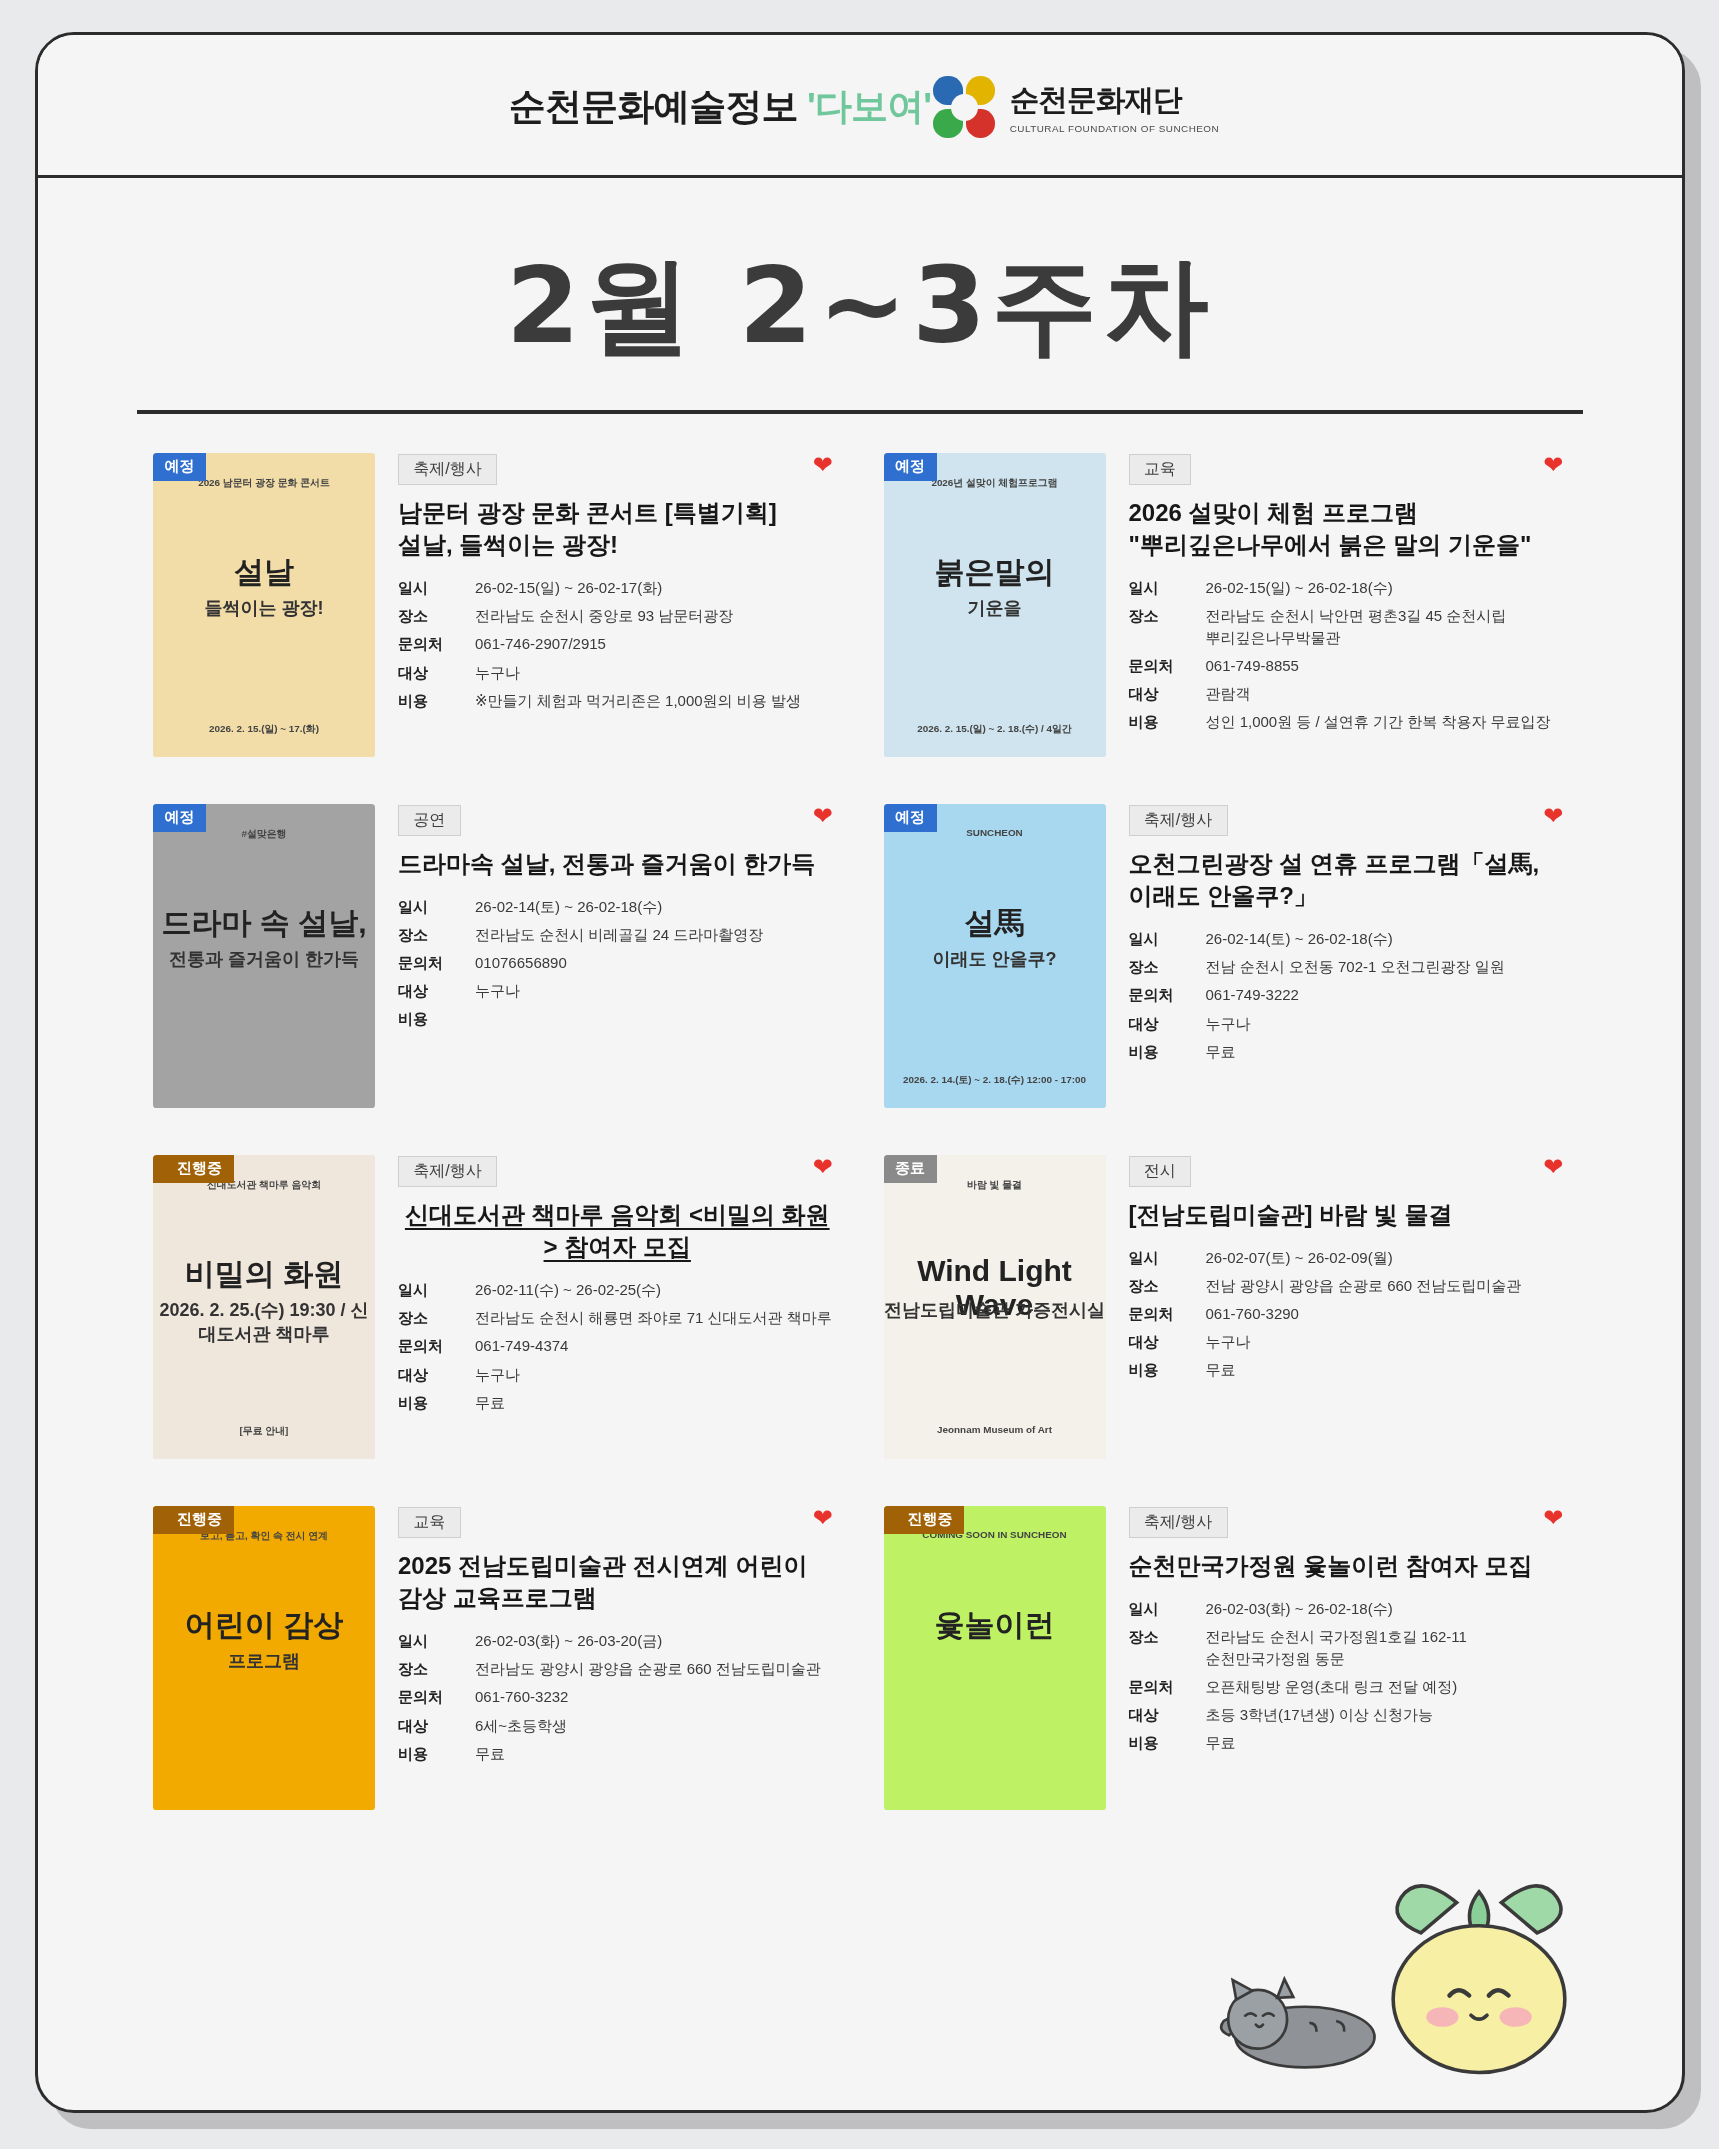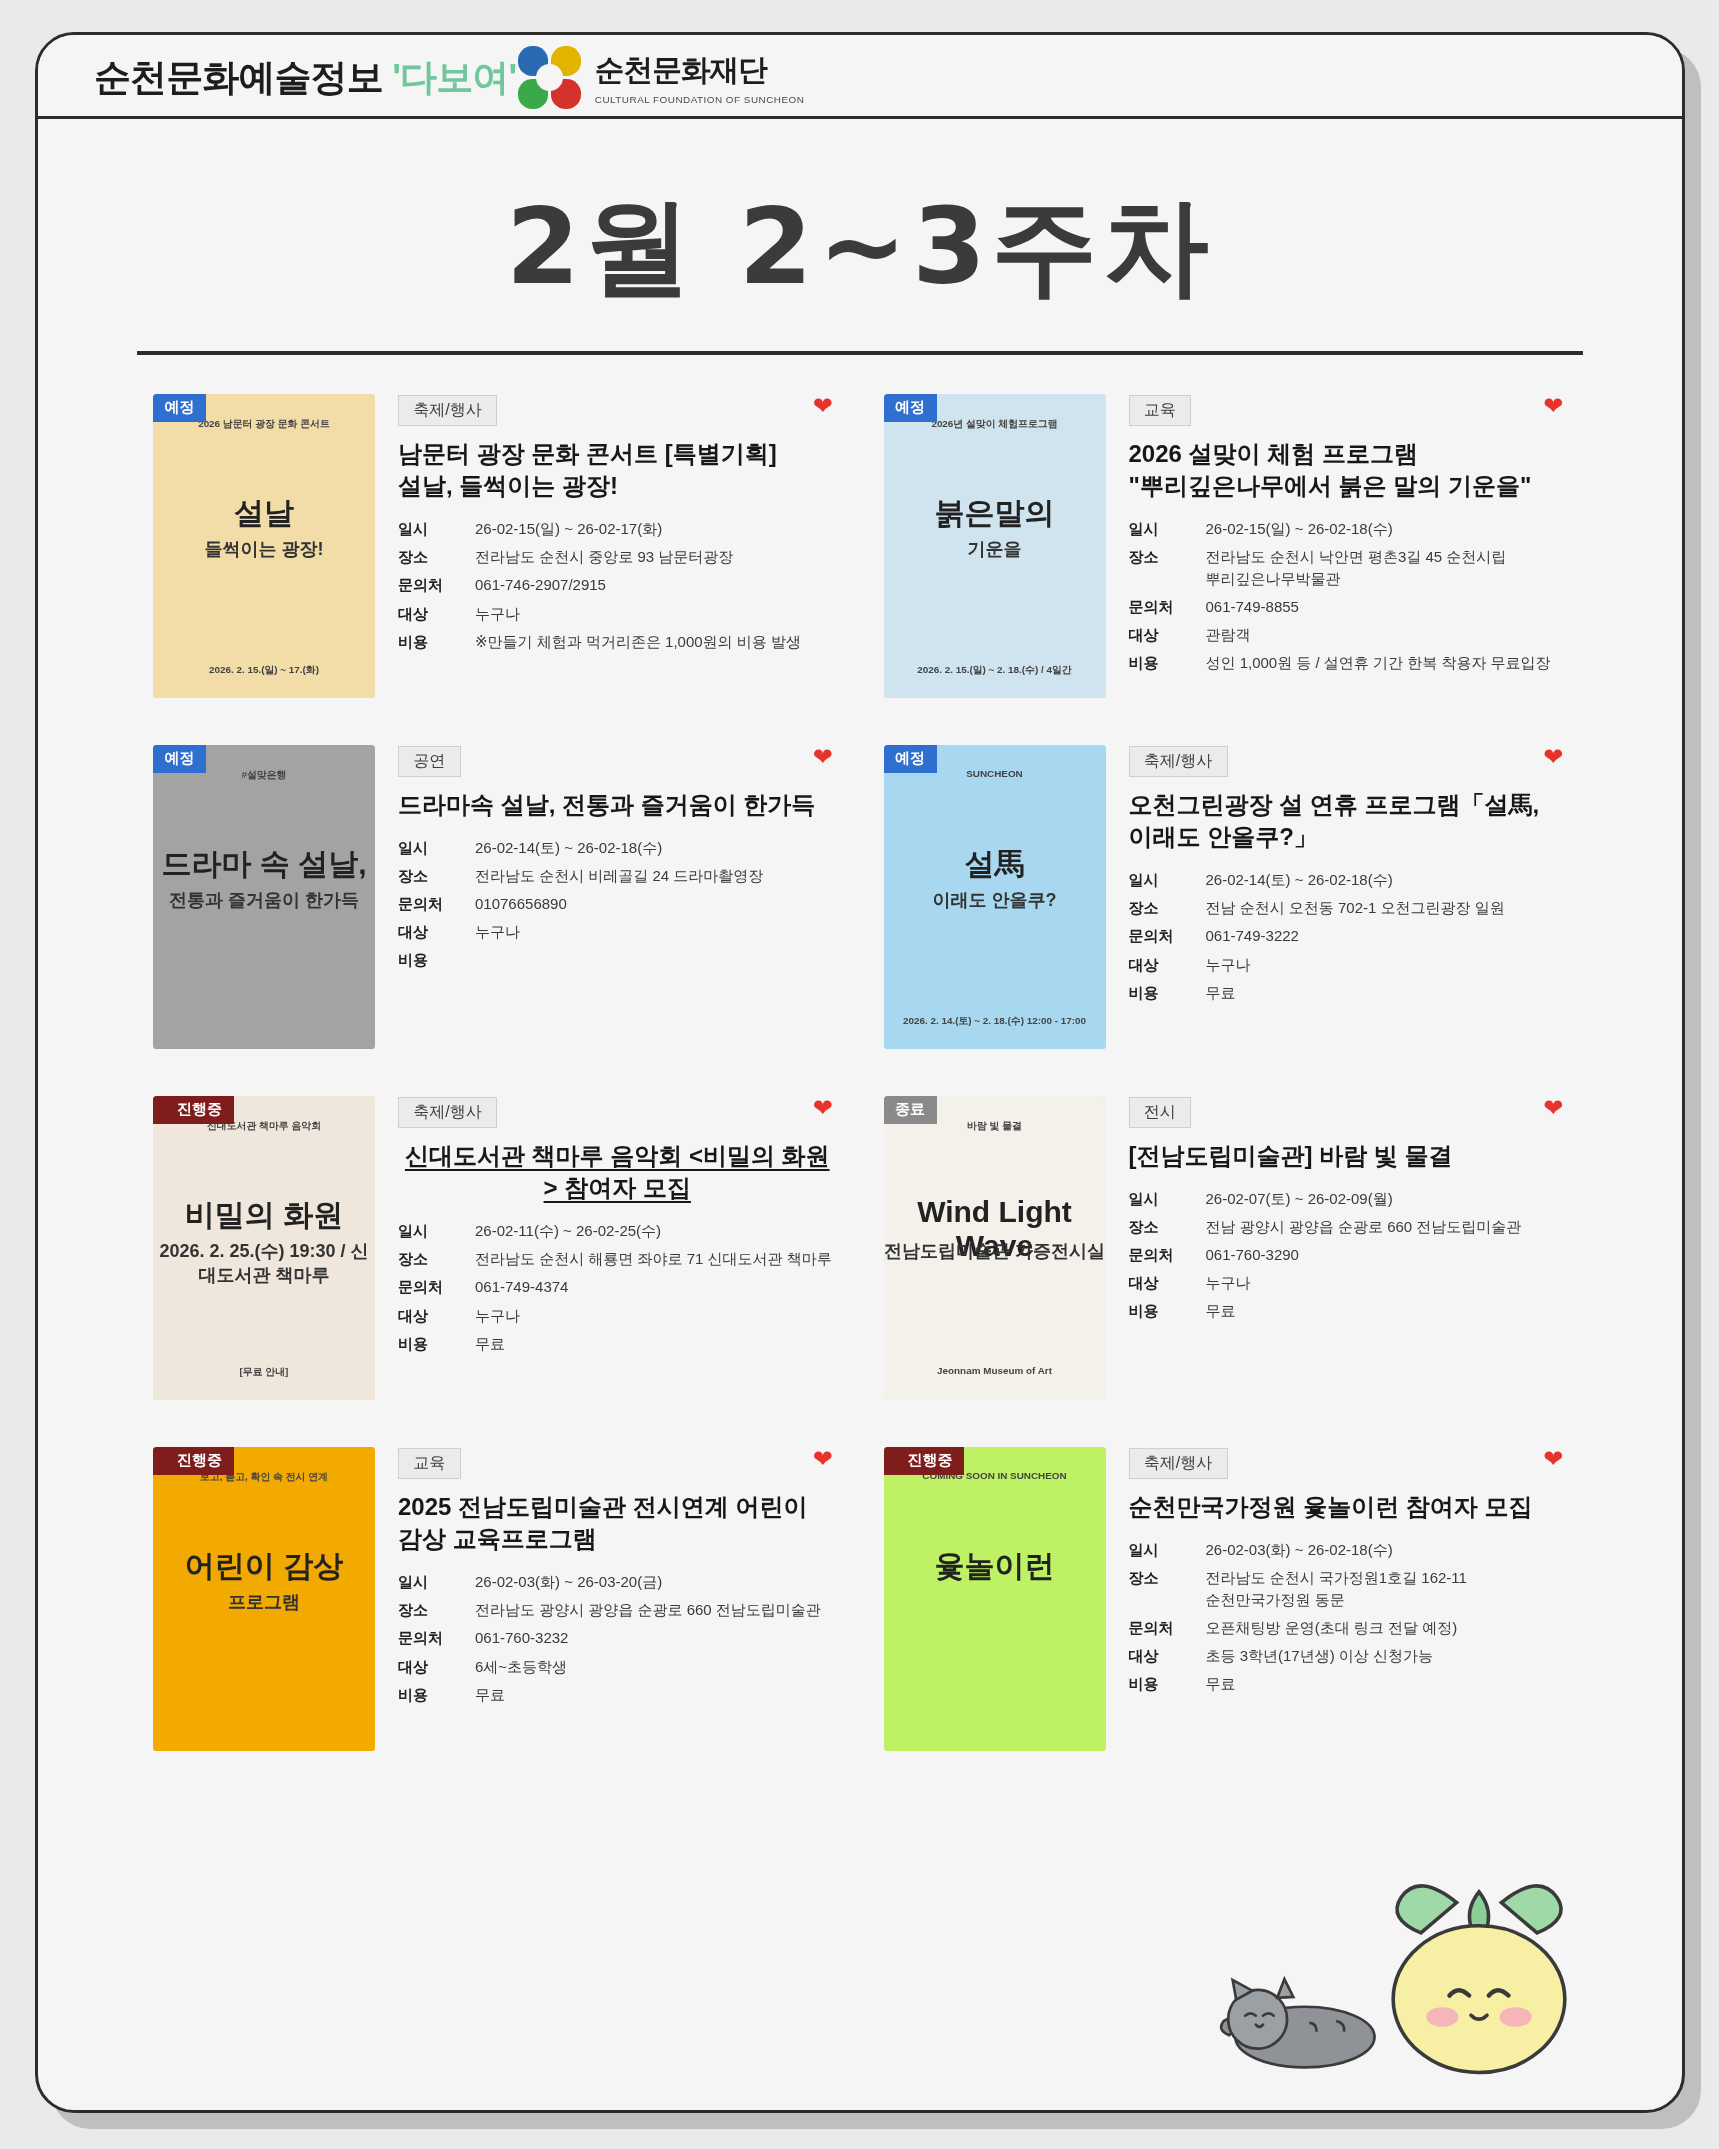--- a/index.html
+++ b/index.html
@@ -17,23 +17,23 @@
     width: 1650px;
     background: #f5f5f6;
     border: 3.6px solid #2c2c2c;
     border-radius: 39px;
     box-shadow: 16px 16px 0 rgba(0,0,0,0.18);
     overflow: hidden;
     position: relative;
   }
   
   .header {
-    height: 84px;
+    height: 143px;
     border-bottom: 3.6px solid #2c2c2c;
-    display: flex; align-items: center; justify-content: flex-start;
+    display: flex; align-items: center; justify-content: center;
     padding: 4px 48px 0 56px;
     background: #f5f5f6;
   }
   .brand-title {
     font-size: 37px; font-weight: bold; color: #1d1d1d;
     letter-spacing: -0.9px; white-space: nowrap;
   }
   .brand-title .accent { color: #6fc79b; }
   .logo-wrap { display: flex; align-items: center; gap: 12.5px; }
   .logo-mark { width: 66px; height: 66px; position: relative; }
@@ -74,21 +74,21 @@
     width: 222px; height: 304px; flex: 0 0 222px;
     border-radius: 3.6px; overflow: hidden; position: relative;
     background: #dcdcdc;
   }
   .poster-art { position: absolute; inset: 0; }
   .status-badge {
     position: absolute; left: 0; top: 0; z-index: 5;
     padding: 4.5px 11.6px; font-size: 15px; color: #fff; font-weight: bold;
     background: #2f6fd0;
   }
-  .status-badge.ongoing { background: #7f1d1d; padding-left: 24px; }
+  .status-badge.ongoing { background: #a16207; padding-left: 24px; }
   .status-badge.ended { background: #8a8a8a; }
   .info { flex: 1 1 auto; padding-top: 1.8px; min-width: 0; }
   .cat-badge {
     display: inline-block;
     background: #ebebeb; border: 0.9px solid #cfcfcf;
     color: #3d3d3d; font-size: 16px; padding: 3.6px 14.3px; border-radius: 0;
     margin-bottom: 12.5px;
   }
   .ev-title {
     font-size: 24px; font-weight: bold; color: #171717;

